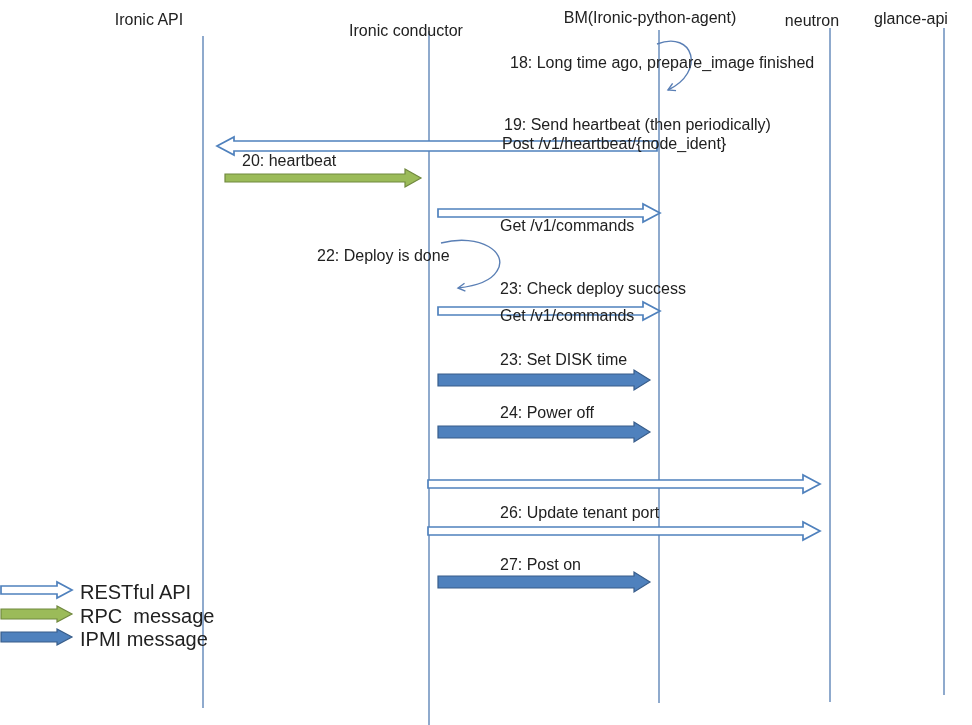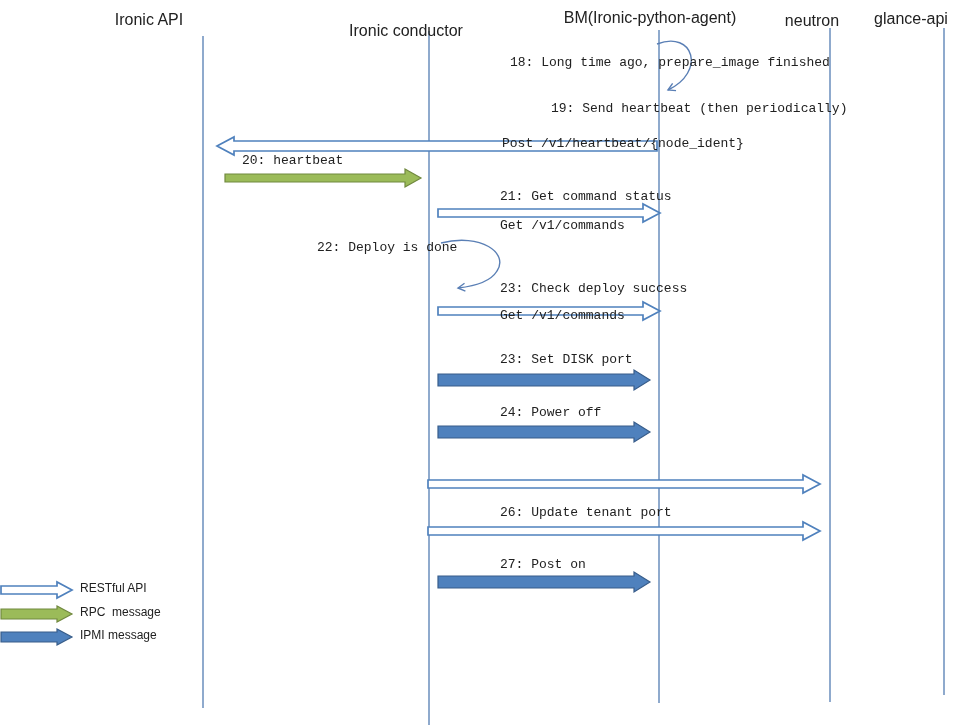--- a/index.html
+++ b/index.html
@@ -6,26 +6,25 @@
   .canvas{
     position:relative;width:972px;height:725px;background:#ffffff;overflow:hidden;
     font-family:"Liberation Sans","DejaVu Sans",sans-serif;
   }
   .lifeline{position:absolute;width:1.5px;}
   .actor{
     position:absolute;transform:translateX(-50%);white-space:pre;
     font-size:16px;color:inherit;
   }
   .msg{
-    position:absolute;white-space:pre;font-size:13px;line-height:18px;color:inherit;
+    position:absolute;white-space:pre;font-size:16px;line-height:18px;color:inherit;
     z-index:3;
-    font-family:Liberation Mono, monospace;
   }
   .legend-label{
-    position:absolute;white-space:pre;font-size:12px;color:inherit;z-index:3;
+    position:absolute;white-space:pre;font-size:20px;color:inherit;z-index:3;
   }
   svg.arrows{position:absolute;left:0;top:0;z-index:2;}
   .arrow-hollow{stroke-width:1.7;}
   .arrow-solid{stroke-width:1.2;}
   .arrow-green{stroke-width:1.2;}
   .loop{fill:none;stroke-width:1.4;}
 </style>
 </head>
 <body>
 
@@ -71,29 +70,28 @@
     <polygon class="arrow-hollow" points="428,527 803,527 803,522 820,531 803,540 803,535 428,535" style="fill: rgb(255, 255, 255); stroke: rgb(79, 129, 189);"></polygon>
 
     <polygon class="arrow-solid" points="438,576 634,576 634,572 650,582 634,592 634,588 438,588" style="fill: rgb(79, 129, 189); stroke: rgb(56, 93, 138);"></polygon>
 
     <polygon class="arrow-hollow" points="1,586 57,586 57,582 72,590 57,598 57,594 1,594" style="fill: rgb(255, 255, 255); stroke: rgb(79, 129, 189);"></polygon>
     <polygon class="arrow-green" points="1,609 57,609 57,606 72,614 57,622 57,619 1,619" style="fill: rgb(155, 187, 89); stroke: rgb(113, 137, 63);"></polygon>
     <polygon class="arrow-solid" points="1,632 57,632 57,629 72,637 57,645 57,642 1,642" style="fill: rgb(79, 129, 189); stroke: rgb(56, 93, 138);"></polygon>
   </svg>
 
   <div class="msg" style="left:510px;top:54px;">18: Long time ago, prepare_image finished</div>
-  <div class="msg" style="left:504px;top:100px;margin-left:47px;">19: Send heartbeat (then periodically)</div>
+  <div class="msg" style="left:504px;top:116px;">19: Send heartbeat (then periodically)</div>
   <div class="msg" style="left:502px;top:126px;margin-top:9px;">Post /v1/heartbeat/{node_ident}</div>
   <div class="msg" style="left:242px;top:152px;">20: heartbeat</div>
-  <div class="msg" style="left:500px;top:188px;">21: Get command status</div>
   <div class="msg" style="left:500px;top:217px;">Get /v1/commands</div>
-  <div class="msg" style="left:317px;top:239px;text-align:right;">22: Deploy is done</div>
+  <div class="msg" style="left:317px;top:247px;text-align:right;">22: Deploy is done</div>
   <div class="msg" style="left:500px;top:280px;">23: Check deploy success</div>
   <div class="msg" style="left:500px;top:307px;">Get /v1/commands</div>
-  <div class="msg" style="left:500px;top:351px;">23: Set DISK port</div>
+  <div class="msg" style="left:500px;top:351px;">23: Set DISK time</div>
   <div class="msg" style="left:500px;top:404px;">24: Power off</div>
   <div class="msg" style="left:500px;top:504px;">26: Update tenant port</div>
   <div class="msg" style="left:500px;top:556px;">27: Post on</div>
 
   <div class="legend-label" style="left:80px;top:581px;">RESTful API</div>
   <div class="legend-label" style="left:80px;top:605px;">RPC  message</div>
   <div class="legend-label" style="left:80px;top:628px;">IPMI message</div>
 
 </div>
 

